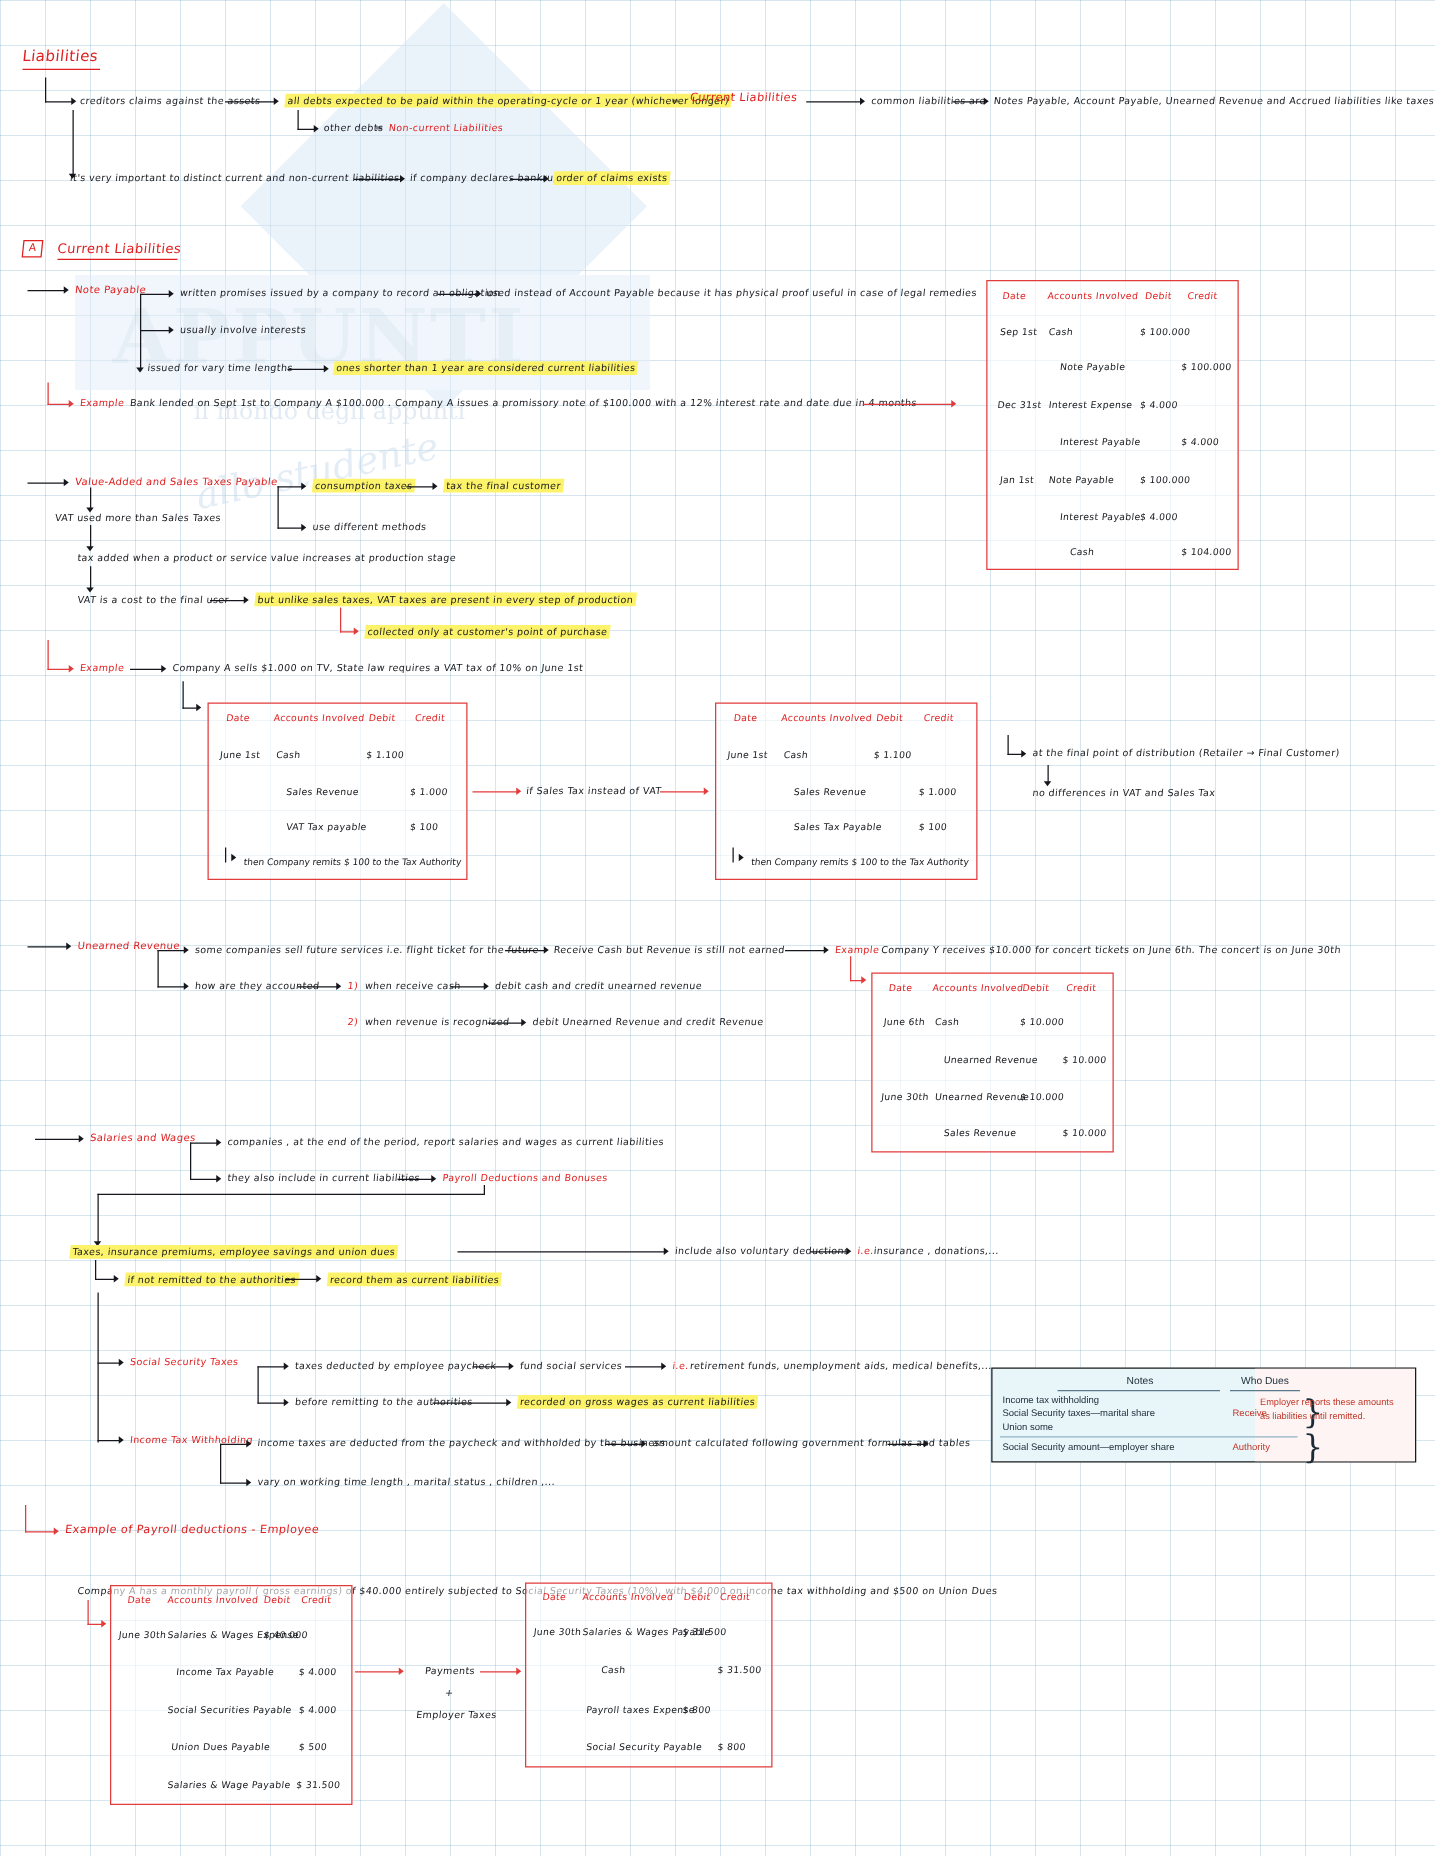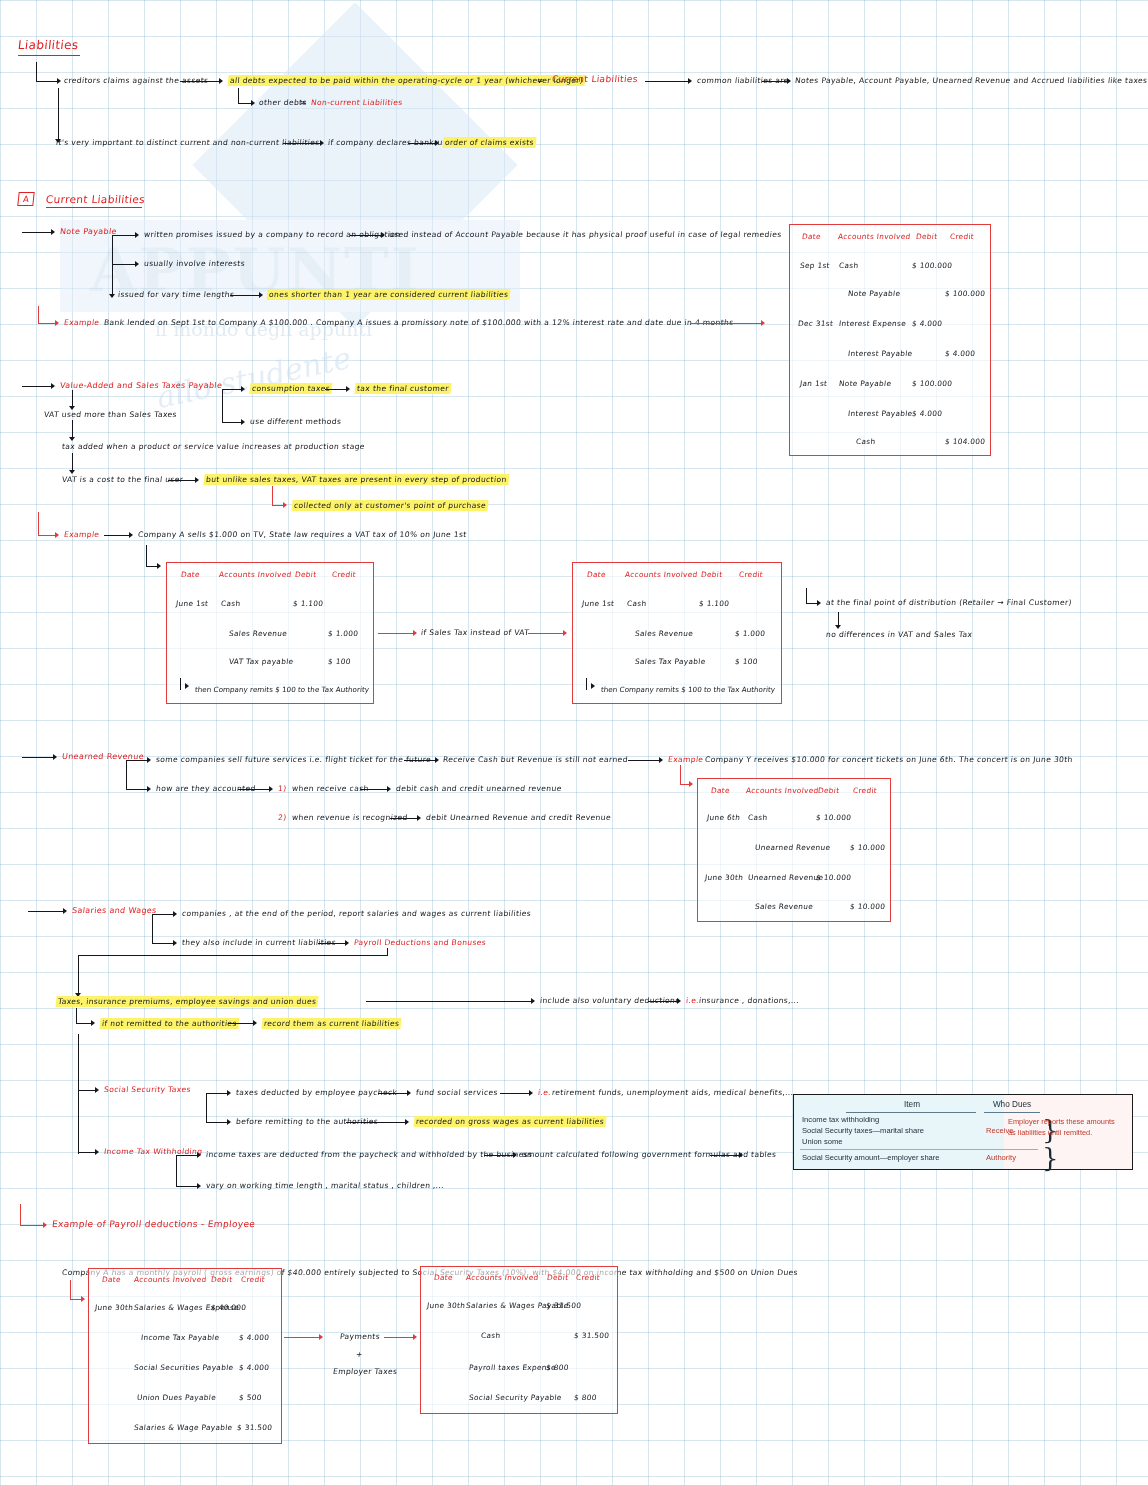--- a/index.html
+++ b/index.html
@@ -446,21 +446,21 @@
   <div class="hw" style="left:522px;top:1150px;">amount calculated following government formulas and tables</div>
   <div class="ln h" style="left:710px;top:1155px;width:30px;"></div>
   <div class="arw" style="left:739px;top:1152px;"></div>
 
   <div class="ln h" style="left:176px;top:1186px;width:22px;"></div>
   <div class="arw" style="left:197px;top:1183px;"></div>
   <div class="hw" style="left:206px;top:1181px;">vary on working time length , marital status , children ,...</div>
 
   <div class="ptbl" style="left:793px;top:1094px;width:338px;height:74px;">
     <div class="right"></div>
-    <div class="ph" style="left:38px;top:5px;width:160px;">Item</div>
+    <div class="ph" style="left:38px;top:5px;width:160px;">Notes</div>
     <div class="pu" style="left:52px;top:17px;width:130px;"></div>
     <div class="ph" style="left:186px;top:5px;width:64px;">Who Dues</div>
     <div class="pu" style="left:190px;top:17px;width:56px;"></div>
 
     <div class="pi" style="left:8px;top:20px;">Income tax withholding</div>
     <div class="pi" style="left:8px;top:31px;">Social Security taxes—marital share</div>
     <div class="pi" style="left:8px;top:42px;">Union some</div>
     <div class="pw" style="left:192px;top:31px;">Receive</div>
     <div class="brace" style="left:248px;top:22px;">}</div>
 

